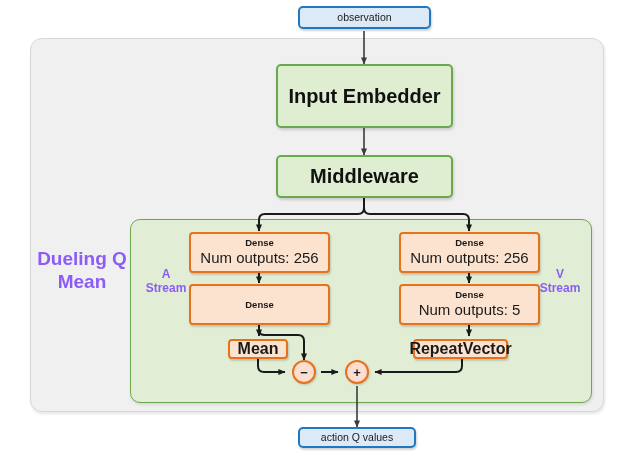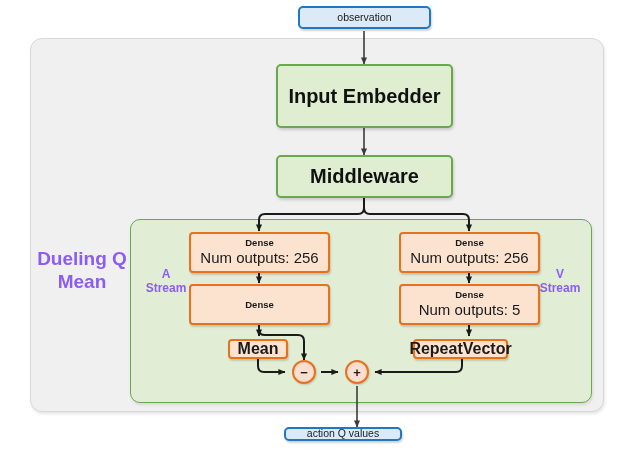--- a/index.html
+++ b/index.html
@@ -235,17 +235,17 @@
   </div>
 
   <div class="op-circle" style="left:292px; top:360px;">
     <span>−</span>
   </div>
 
   <div class="op-circle" style="left:345px; top:360px;">
     <span>+</span>
   </div>
 
-  <div class="node io-box" style="left:284px; top:427px; width:118px; height:14px;">
+  <div class="node io-box" style="left:298px; top:427px; width:118px; height:21px;">
     <span>action Q values</span>
   </div>
 
 </div>
 
 </body></html>

